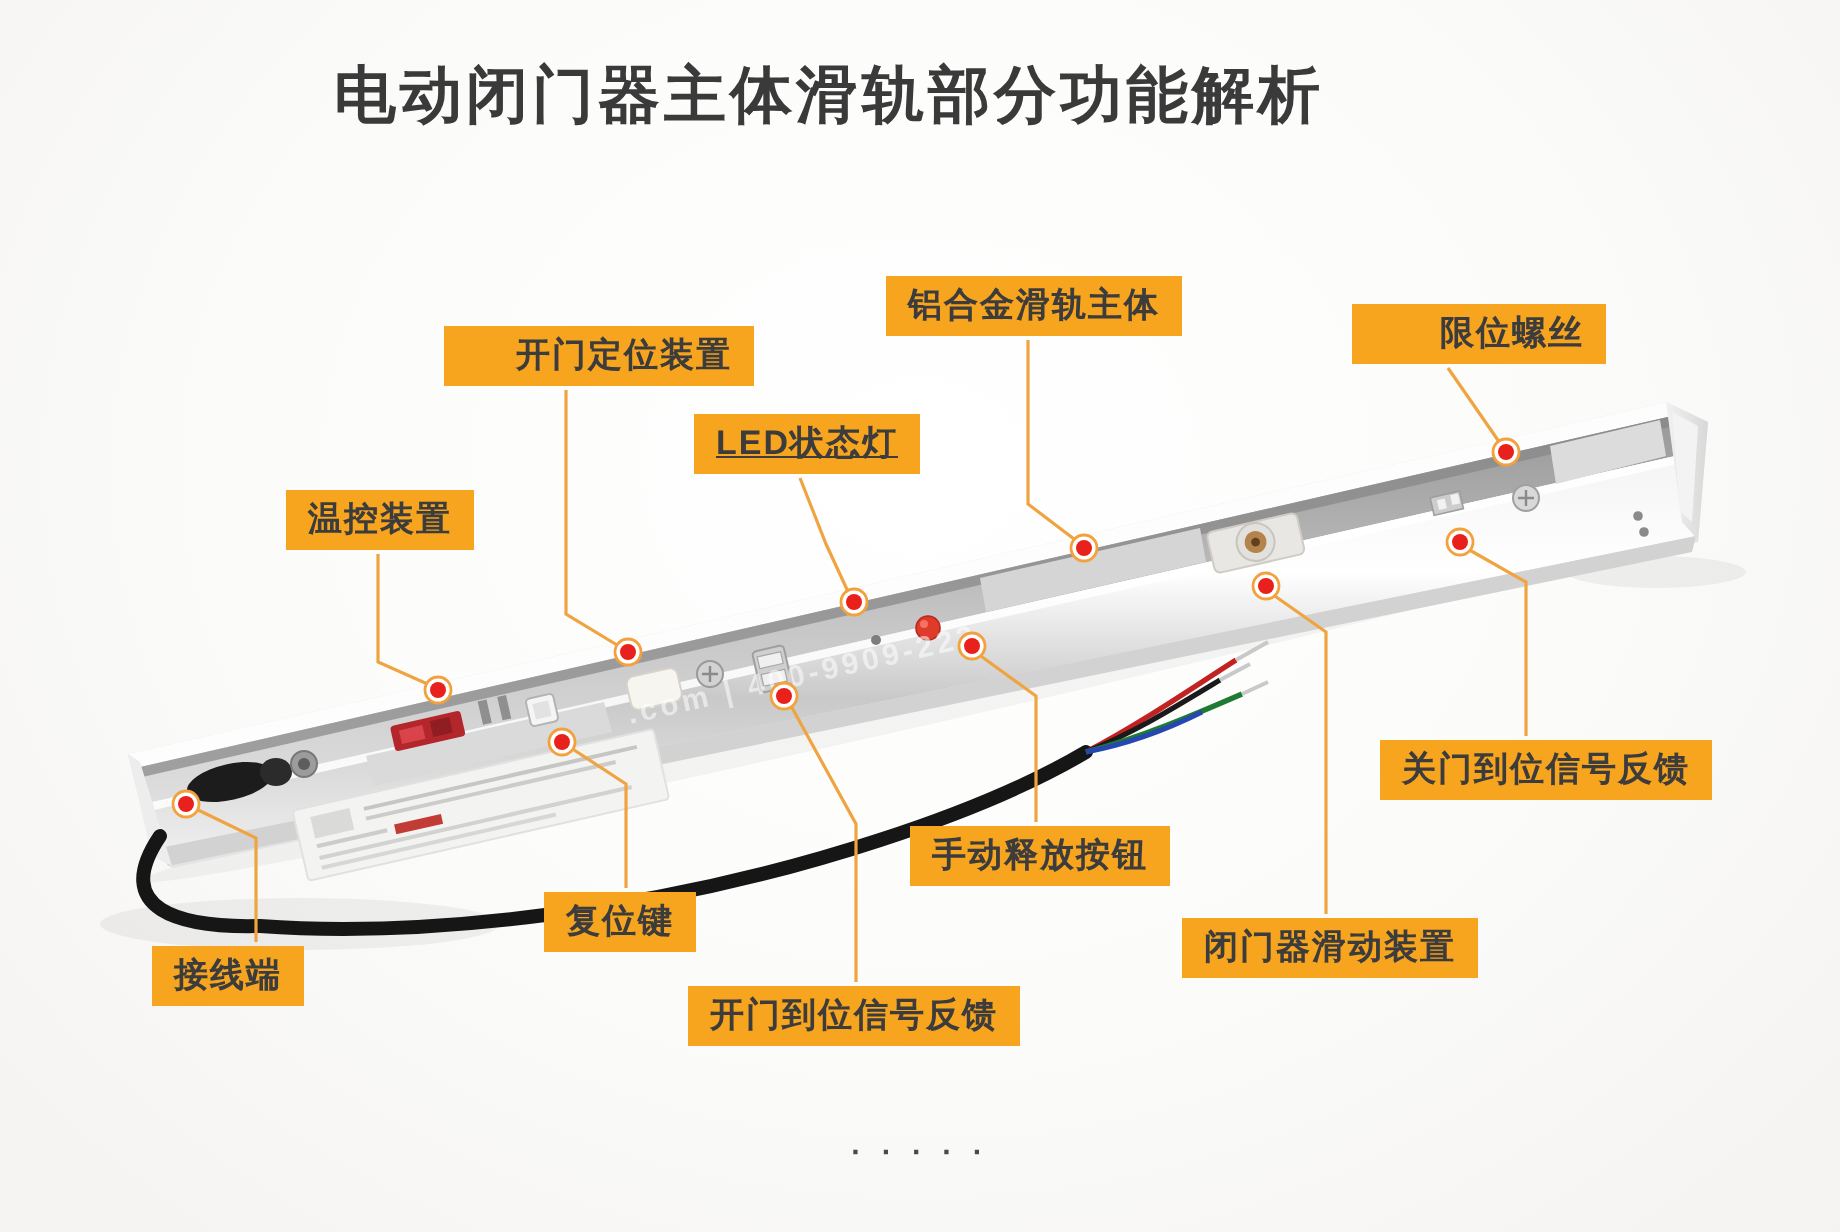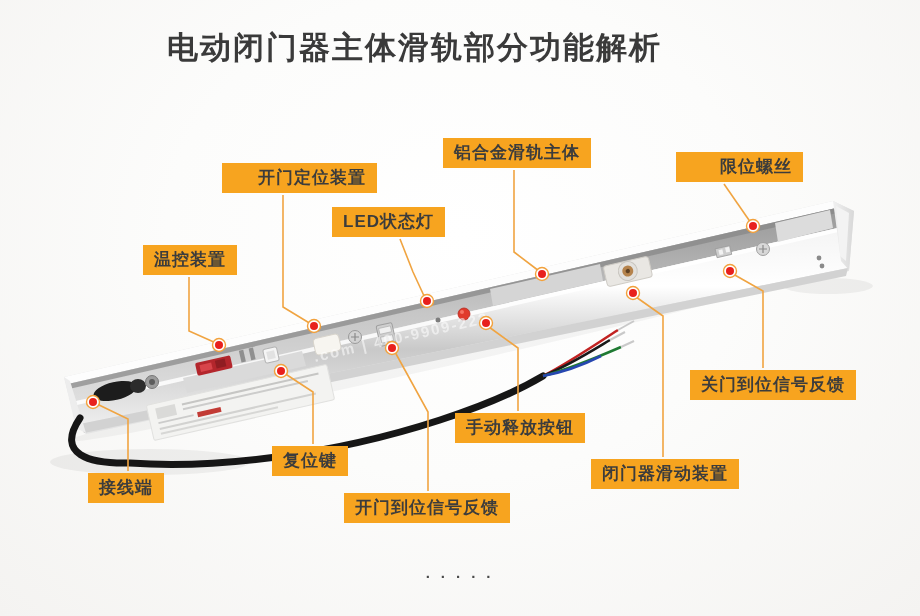--- a/index.html
+++ b/index.html
@@ -18,28 +18,28 @@
     font-size:12.5px;font-weight:bold;color:#5a5a5a;letter-spacing:0.6px;
   }
   
   .callout{
     position:absolute;height:30px;line-height:30px;padding:0 11px;
     background:#F7A41F;color:#3c3c3c;font-size:17px;font-weight:bold;
     letter-spacing:1px;white-space:nowrap;
   }
   .lbl-temp{left:143px;top:245px;}
   .lbl-openpos{left:222px;top:163px;padding-left:36px;}
-  .lbl-led{left:332px;top:207px;}
+  .lbl-led{left:347px;top:207px;text-decoration:underline;}
   .lbl-railbody{left:443px;top:138px;}
   .lbl-limit{left:676px;top:152px;padding-left:44px;}
   .lbl-closesig{left:680px;top:370px;margin-left:10px;}
   .lbl-reset{left:272px;top:446px;}
   .lbl-manual{left:455px;top:413px;}
   .lbl-slider{left:591px;top:459px;}
-  .lbl-wiring{left:88px;top:473px;}
+  .lbl-wiring{left:76px;top:473px;}
   .lbl-opensig{left:344px;top:493px;}
   
   .dots{
     position:absolute;top:568px;left:0;width:920px;text-align:center;
     font-size:15px;font-weight:bold;color:#4a4a4a;letter-spacing:3px;
   }
   svg{position:absolute;top:0;left:0;}
 </style>
 </head>
 <body>

